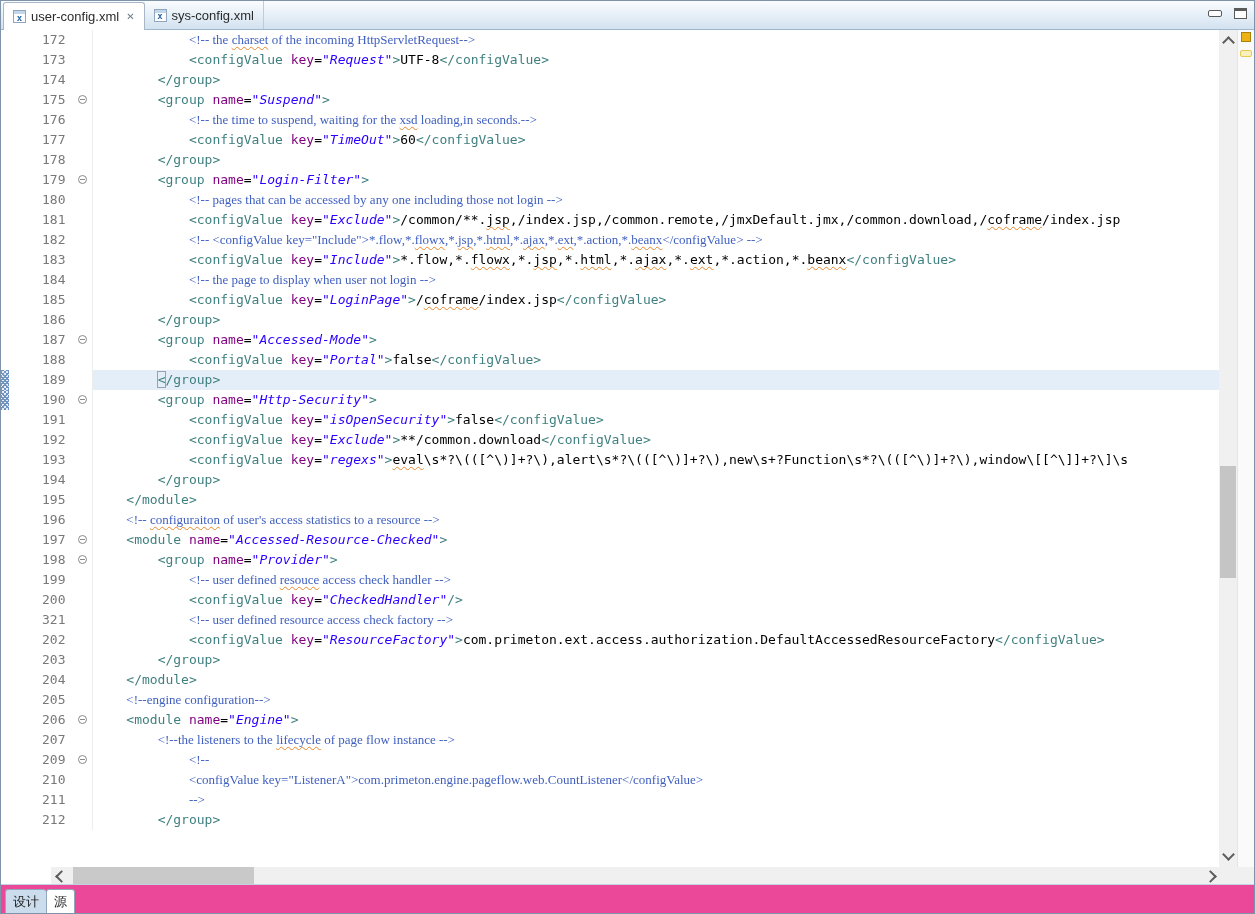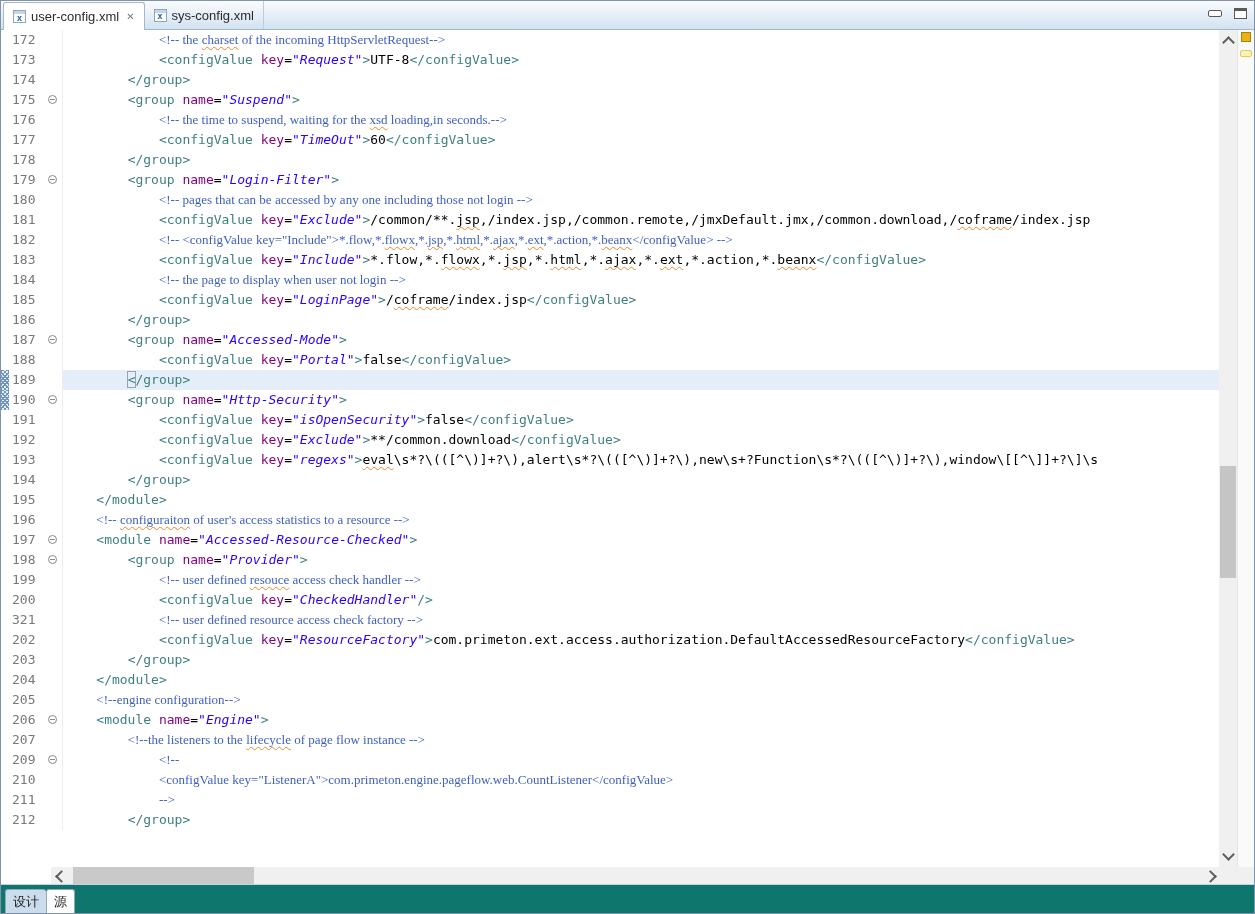--- a/index.html
+++ b/index.html
@@ -45,21 +45,21 @@
   }
   .line{display:flex;height:20px;line-height:20px;
     font-family:"DejaVu Sans Mono","Liberation Mono",monospace;font-size:13px;}
   .range-col{width:8px;flex:0 0 auto;}
   .range-on{
     background-color:#E4ECF6;
     background-image:
       repeating-linear-gradient(45deg,#6F94C0 0 1.2px,transparent 1.2px 3px),
       repeating-linear-gradient(-45deg,#6F94C0 0 1.2px,transparent 1.2px 3px);
   }
-  .num-col{width:34px;flex:0 0 auto;padding-left:3px;color:var(--lineNumber,#787878);}
+  .num-col{width:34px;flex:0 0 auto;padding-left:3px;color:var(--lineNumber,#787878);margin-left:30px;}
   .fold-col{width:16px;flex:0 0 auto;border-right:1px solid #EDEDED;position:relative;}
   .fold-icon{
     position:absolute;left:2px;top:5px;width:9px;height:9px;box-sizing:border-box;
     border:1px solid #8a8a8a;border-radius:50%;background:#fff;
   }
   .fold-icon::after{content:"";position:absolute;left:1px;right:1px;top:3px;border-top:1px solid #8a8a8a;}
   .code-col{flex:1;white-space:pre;tab-size:4;-moz-tab-size:4;padding-left:2px;overflow:hidden;color:#000;}
   .line.cur .code-col{background:var(--currentLine,#E4EEF8);}
   .sg{color:var(--tag,#3F7F7F);}
   .sa{color:var(--attr,#7F007F);}
@@ -81,21 +81,21 @@
   .ruler{position:absolute;top:29px;right:0;width:17px;height:837px;background:#FAFAFA;border-left:1px solid #E5E5E5;box-sizing:border-box;}
   .marker1{position:absolute;left:3px;top:2px;width:10px;height:10px;background:var(--marker1,#EDB211);border:1px solid #A8830C;box-sizing:border-box;}
   .marker2{position:absolute;left:2px;top:20px;width:12px;height:7px;background:var(--marker2,#F9F0BC);border:1px solid #E3CB52;border-radius:2px;box-sizing:border-box;}
   
   .hrow{position:absolute;left:0;top:866px;height:17px;width:1218px;background:#fff;}
   .htrack{position:absolute;left:50px;right:-2px;top:0;height:17px;background:#F0F0F0;}
   .hthumb{position:absolute;left:22px;top:0;height:17px;width:181px;background:#C9C9C9;}
   .hcorner{position:absolute;right:0;top:866px;width:37px;height:17px;background:#F0F0F0;}
   
   .viewtabs{
-    position:absolute;left:0;right:0;bottom:0;height:29px;background:#0f766e;
+    position:absolute;left:0;right:0;bottom:0;height:29px;background:#ec4899;
     border-top:1px solid #C2D2E2;display:flex;align-items:flex-end;padding-left:4px;box-sizing:border-box;
   }
   .vtab{
     height:24px;padding:0 7px;display:flex;align-items:center;font-size:13px;color:#1d1d1d;
     border:1px solid #93A7BC;border-bottom:none;border-radius:3px 3px 0 0;box-sizing:border-box;cursor:default;
   }
   .vtab.inactive{background:#CBDCEC;border-right:none;}
   .vtab.active{background:#fff;position:relative;}
 </style>
 </head>

